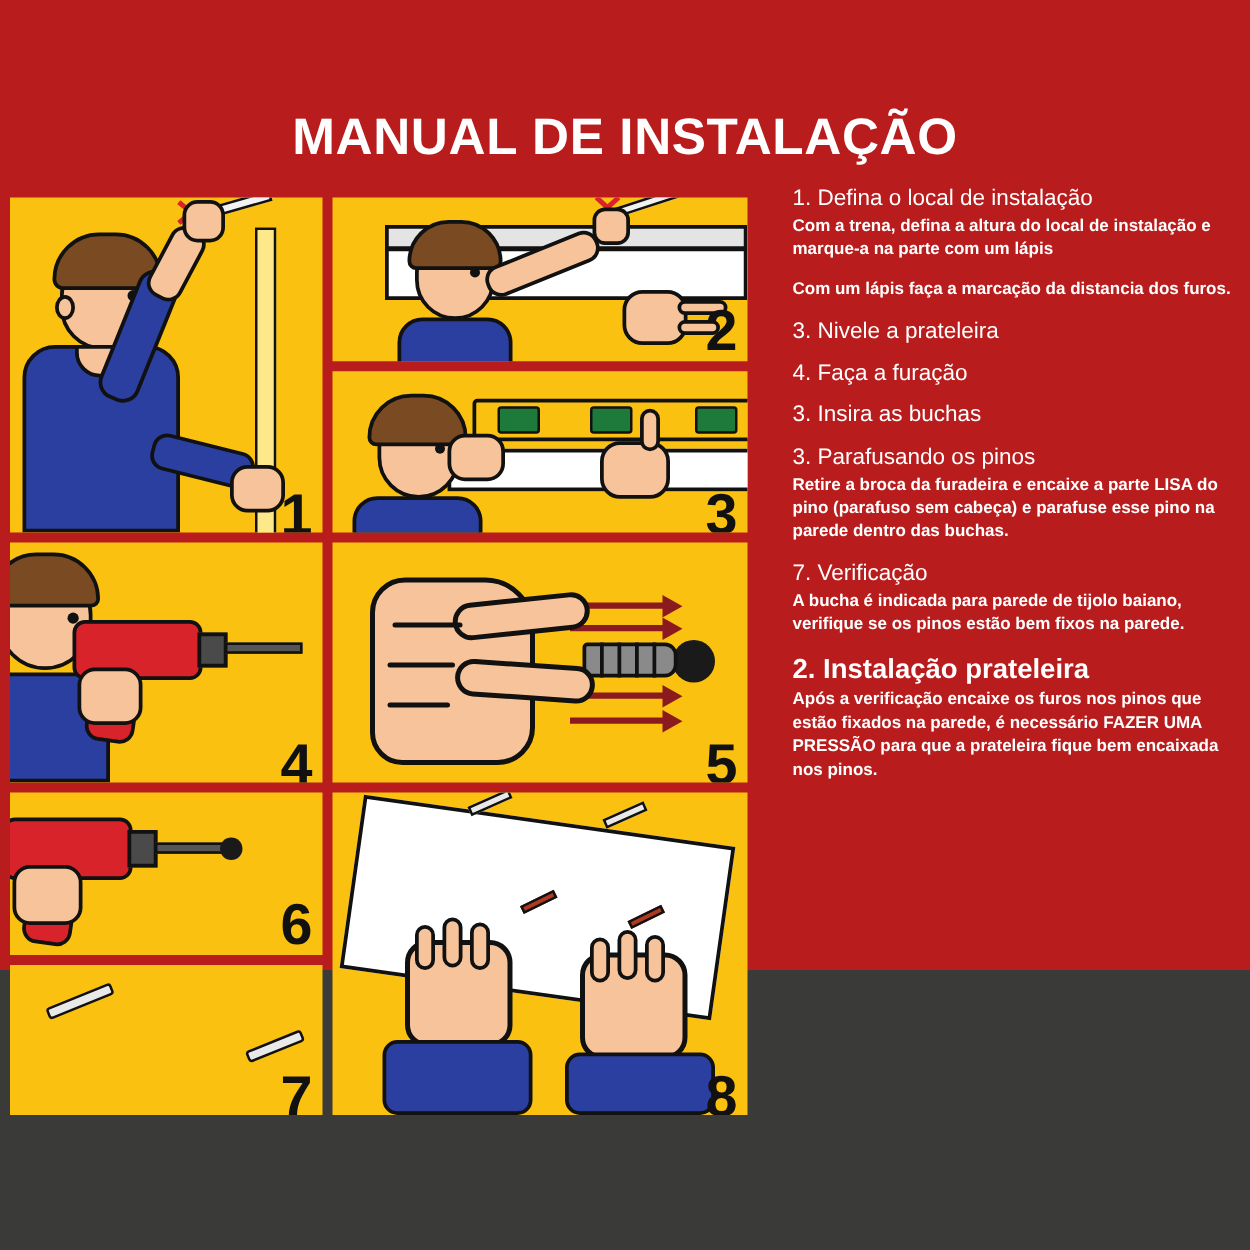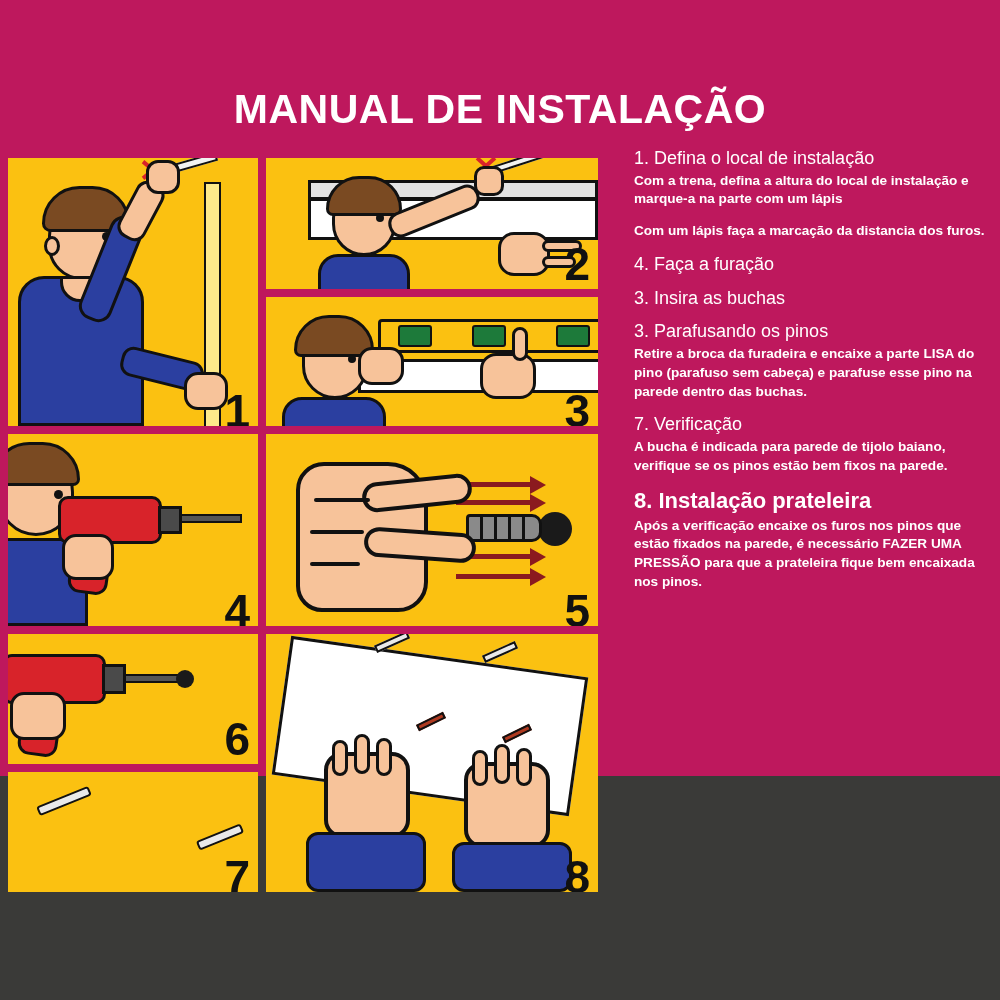--- a/index.html
+++ b/index.html
@@ -12,21 +12,21 @@
     height: 1000px;
     font-family: "Liberation Sans", sans-serif;
     overflow: hidden;
     position: relative;
   }
   #root {
     position: absolute;
     left: 0; top: 0;
     width: 1000px;
     height: 776px;
-    background: #be185d;
+    background: #b91c1c;
   }
 
   
   #title {
     position: absolute;
     left: 0;
     top: 86px;
     width: 1000px;
     text-align: center;
     color: #ffffff;
@@ -270,20 +270,21 @@
     <div class="step">
       <div class="step-title">1. Defina o local de instalação</div>
       <div class="step-body">Com a trena, defina a altura do local de instalação e marque-a na parte com um lápis</div>
     </div>
 
     <div class="step">
       <div class="step-body">Com um lápis faça a marcação da distancia dos furos.</div>
     </div>
 
     <div class="step">
+      <div class="step-title">3. Nivele a prateleira</div>
     </div>
 
     <div class="step">
       <div class="step-title">4. Faça a furação</div>
     </div>
 
     <div class="step">
       <div class="step-title">3. Insira as buchas</div>
     </div>
 
@@ -291,18 +292,18 @@
       <div class="step-title">3. Parafusando os pinos</div>
       <div class="step-body">Retire a broca da furadeira e encaixe a parte LISA do pino (parafuso sem cabeça) e parafuse esse pino na parede dentro das buchas.</div>
     </div>
 
     <div class="step">
       <div class="step-title">7. Verificação</div>
       <div class="step-body">A bucha é indicada para parede de tijolo baiano, verifique se os pinos estão bem fixos na parede.</div>
     </div>
 
     <div class="step">
-      <div class="step-title bold">8. Instalação prateleira</div>
+      <div class="step-title bold">2. Instalação prateleira</div>
       <div class="step-body">Após a verificação encaixe os furos nos pinos que estão fixados na parede, é necessário FAZER UMA PRESSÃO para que a prateleira fique bem encaixada nos pinos.</div>
     </div>
 
   </div>
 </div>
 
 </body></html>

